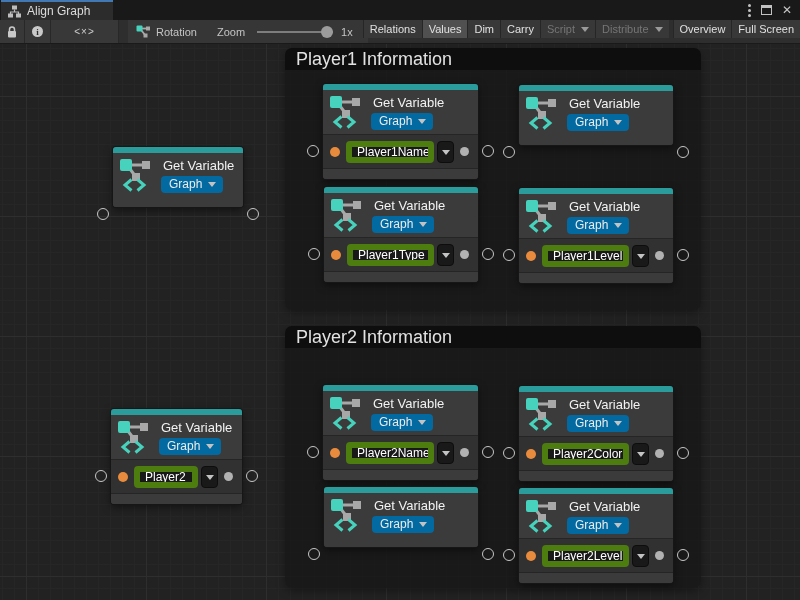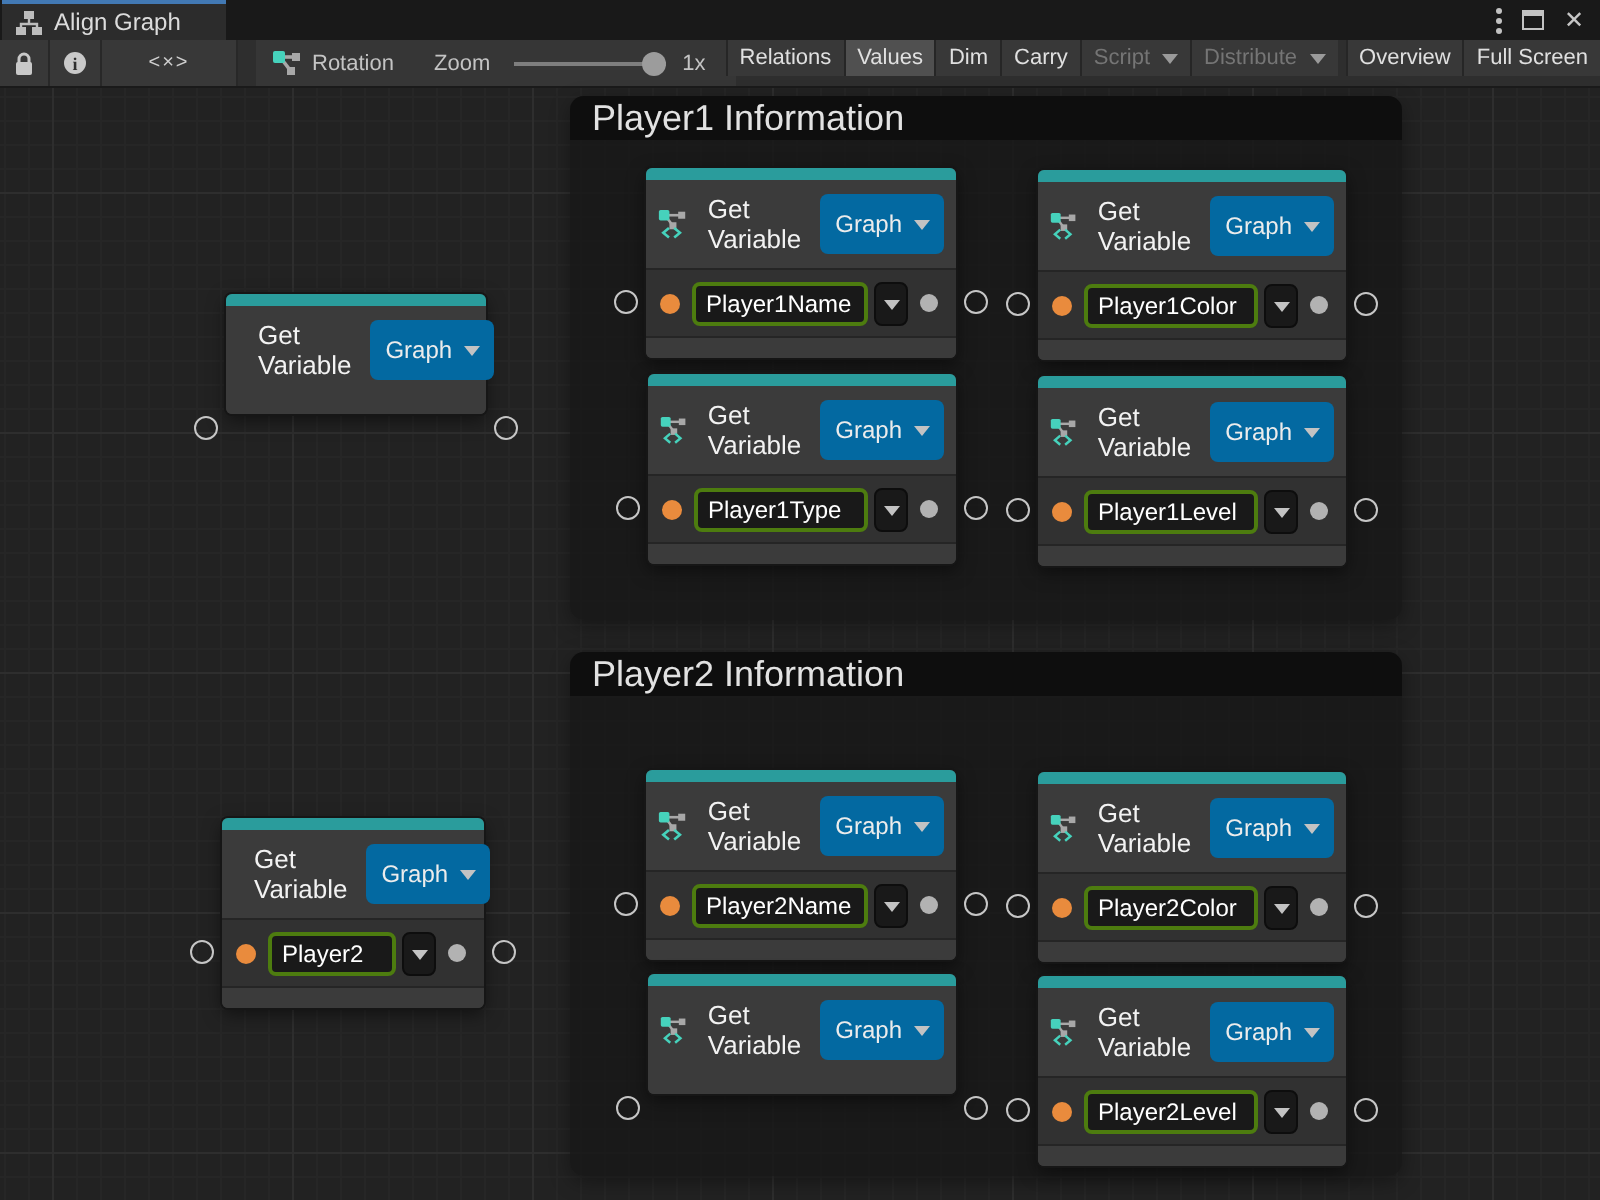--- a/index.html
+++ b/index.html
@@ -30,29 +30,29 @@
 .tbr-btn.active{background:#505050}
 .tbr-btn.disabled{color:#757575}
 .tbr-btn.gap{margin-left:4px}
 .dd-tri{width:0;height:0;border:4px solid transparent;border-top:5px solid #9a9a9a;margin:5px 0 0 6px}
 .canvas{position:absolute;top:44px;left:0;width:800px;height:556px;background-color:#222;background-image:linear-gradient(#2e2e2e 1px,transparent 1px),linear-gradient(90deg,#2e2e2e 1px,transparent 1px),linear-gradient(#262626 1px,transparent 1px),linear-gradient(90deg,#262626 1px,transparent 1px);background-size:120px 120px,120px 120px,12px 12px,12px 12px;background-position:0 52px,26px 0,0 4px,2px 0}
 .group{position:absolute;border-radius:7px;background:rgba(24,24,24,.86);box-shadow:0 3px 10px rgba(0,0,0,.35)}
 .group-title{height:22px;background:rgba(13,13,13,.9);border-radius:7px 7px 0 0;display:flex;align-items:center;padding:0 11px;font-size:18px;color:#e2e2e2}
 .node{position:absolute;border-radius:3px;background:#3b3b3b;box-shadow:0 0 0 1px #161616,0 3px 9px rgba(0,0,0,.5)}
 .node-strip{height:6px;background:#2a9c9c;border-radius:3px 3px 0 0}
 .node-head{height:44px;display:flex;align-items:center;padding:0 6px;gap:2px}
-.head-col{display:flex;flex-direction:row;gap:3px}
+.head-col{display:flex;flex-direction:column;gap:3px}
 .node-title{font-size:13px;color:#f2f2f2;margin-left:8px}
 .chip{display:inline-flex;align-items:center;background:#0369a1;border-radius:4px;padding:1px 7px 2px 8px;width:max-content;margin-left:6px}
 .chip-label{font-size:12px;color:#ececec}
 .tri{width:0;height:0;border:4px solid transparent;border-top:5px solid #c3c3c3;margin:5px 0 0 6px}
 .node-body{height:35px;background:#313131;border-top:1px solid #252525;border-bottom:1px solid #252525;display:flex;align-items:center;padding:0 9px 0 7px}
 .port-orange{width:10px;height:10px;border-radius:50%;background:#e98b3d;flex:none}
 .vdrop{flex:1;display:flex;height:22px;margin:0 6px;gap:3px;min-width:0}
-.vd-text{flex:1;background:#191919;border:2px solid #4d7c0f;border-radius:4px;color:#fff;font-size:12px;display:flex;align-items:center;padding:0 5px;min-width:0;overflow:hidden;white-space:nowrap}
+.vd-text{flex:1;background:#191919;border:6px solid #4d7c0f;border-radius:4px;color:#fff;font-size:12px;display:flex;align-items:center;padding:0 5px;min-width:0;overflow:hidden;white-space:nowrap}
 .vd-arrow{width:17px;flex:none;background:#191919;border:1px solid #0d0d0d;border-radius:4px;display:flex;align-items:center;justify-content:center}
 .vd-arrow .tri{margin:5px 0 0 0}
 .port-gray{width:9px;height:9px;border-radius:50%;background:#b2b2b2;flex:none}
 .node-foot{height:10px;background:#3b3b3b;border-radius:0 0 3px 3px}
 .pin{position:absolute;width:12px;height:12px;border:1.5px solid #c6c6c6;border-radius:50%;top:61px}
 .pin.l{left:-16px}.pin.r{right:-16px}
 svg{display:block}
 </style>
 </head>
 <body>
@@ -219,30 +219,20 @@
         <path d="M18.5 22.5 L25 28 L18.5 33.5" fill="none" stroke="#46d2bc" stroke-width="3" stroke-linejoin="miter"></path>
       </svg>
       <div class="head-col">
         <span class="node-title">Get Variable</span>
         <span class="chip">
           <span class="chip-label">Graph</span>
           <i class="tri"></i>
         </span>
       </div>
     </div>
-    <div class="node-body">
-      <span class="port-orange"></span>
-      <span class="vdrop">
-        <span class="vd-text">Player1Color</span>
-        <span class="vd-arrow">
-              <i class="tri"></i>
-            </span>
-      </span>
-      <span class="port-gray"></span>
-    </div>
     <div class="node-foot"></div>
     <span class="pin l"></span>
     <span class="pin r"></span>
   </div>
 
   <div class="node" style="left: 324px; top: 143px; width: 154px;">
     <div class="node-strip"></div>
     <div class="node-head">
       <svg class="node-icon" width="34" height="36" viewBox="0 0 34 36">
         <line x1="8" y1="8" x2="26" y2="8" stroke="#a8a8a8" stroke-width="3"></line>

